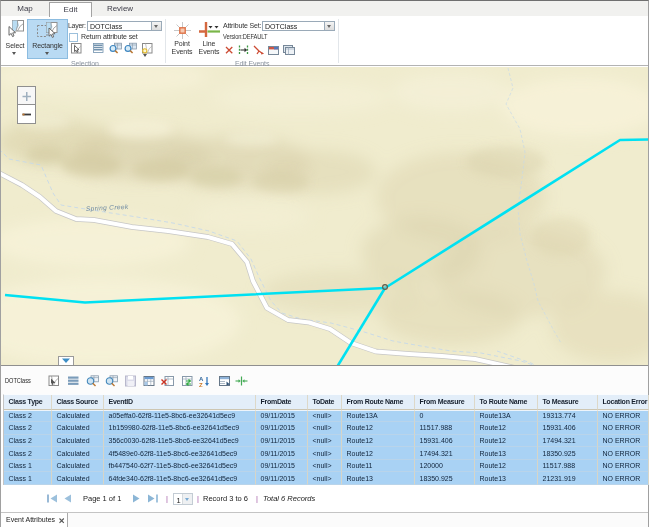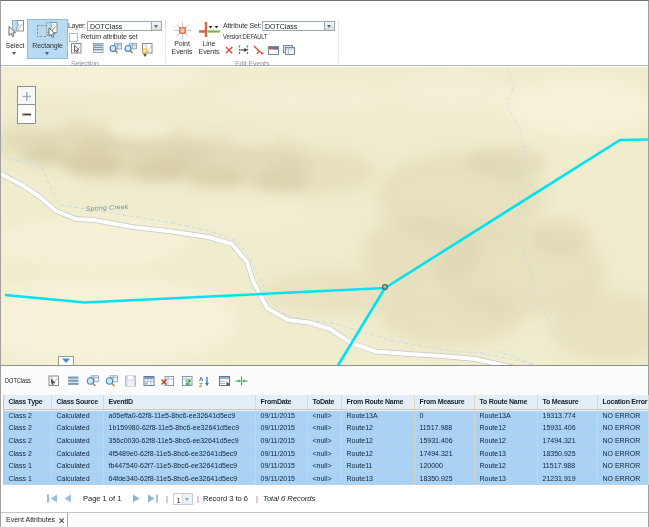--- a/index.html
+++ b/index.html
@@ -45,20 +45,25 @@
 .pager { position:absolute; left:0; top:125px; width:647px; height:16px; font-size:7.5px; color:#222;margin-left:40px; }
 .pgtxt { position:absolute; top:3px; }
 
 .btabbar { position:absolute; left:0; top:146px; width:647px; height:15px; background:#fbfbfb; border-top:1px solid #c4c4c4; }
 .btab { position:absolute; left:0px; top:0px; width:67px; height:15px; background:#fff; border-right:1px solid #ababab; font-size:7px; color:#222; }
 </style>
 </head>
 <body>
 <div class="app">
 
+  <div class="tabrow">
+    <div class="tab" style="left:8px; width:32px;">Map</div>
+    <div class="tab active" style="left:48px; width:43px;">Edit</div>
+    <div class="tab" style="left:99px; width:40px;">Review</div>
+  </div>
 
   <div class="ribbon">
 
     <svg class="abs" style="left:4px; top:3px;" width="20" height="23">
       <rect x="7.5" y="1.5" width="11" height="10.5" fill="#fff" stroke="#909090"></rect>
       <path d="M7.5 1.5 L12.5 1.5 L14 6.5 L10.5 12 L7.5 12 Z" fill="#b8dcf2"></path>
       <path d="M12.5 1.5 Q13.5 6 11 12 M18.5 4.5 Q14.5 6.5 12.5 12" stroke="#909090" fill="none" stroke-width="0.8"></path>
       <path d="M4 7.5 L4 16.3 L6.2 14.4 L7.5 17.6 L9 16.9 L7.7 13.9 L10.5 13.7 Z" fill="#fff" stroke="#5a5a5a" stroke-width="0.9"></path>
     </svg>
     <div class="rtool" style="left:2px; top:26px; width:24px;">Select</div>

